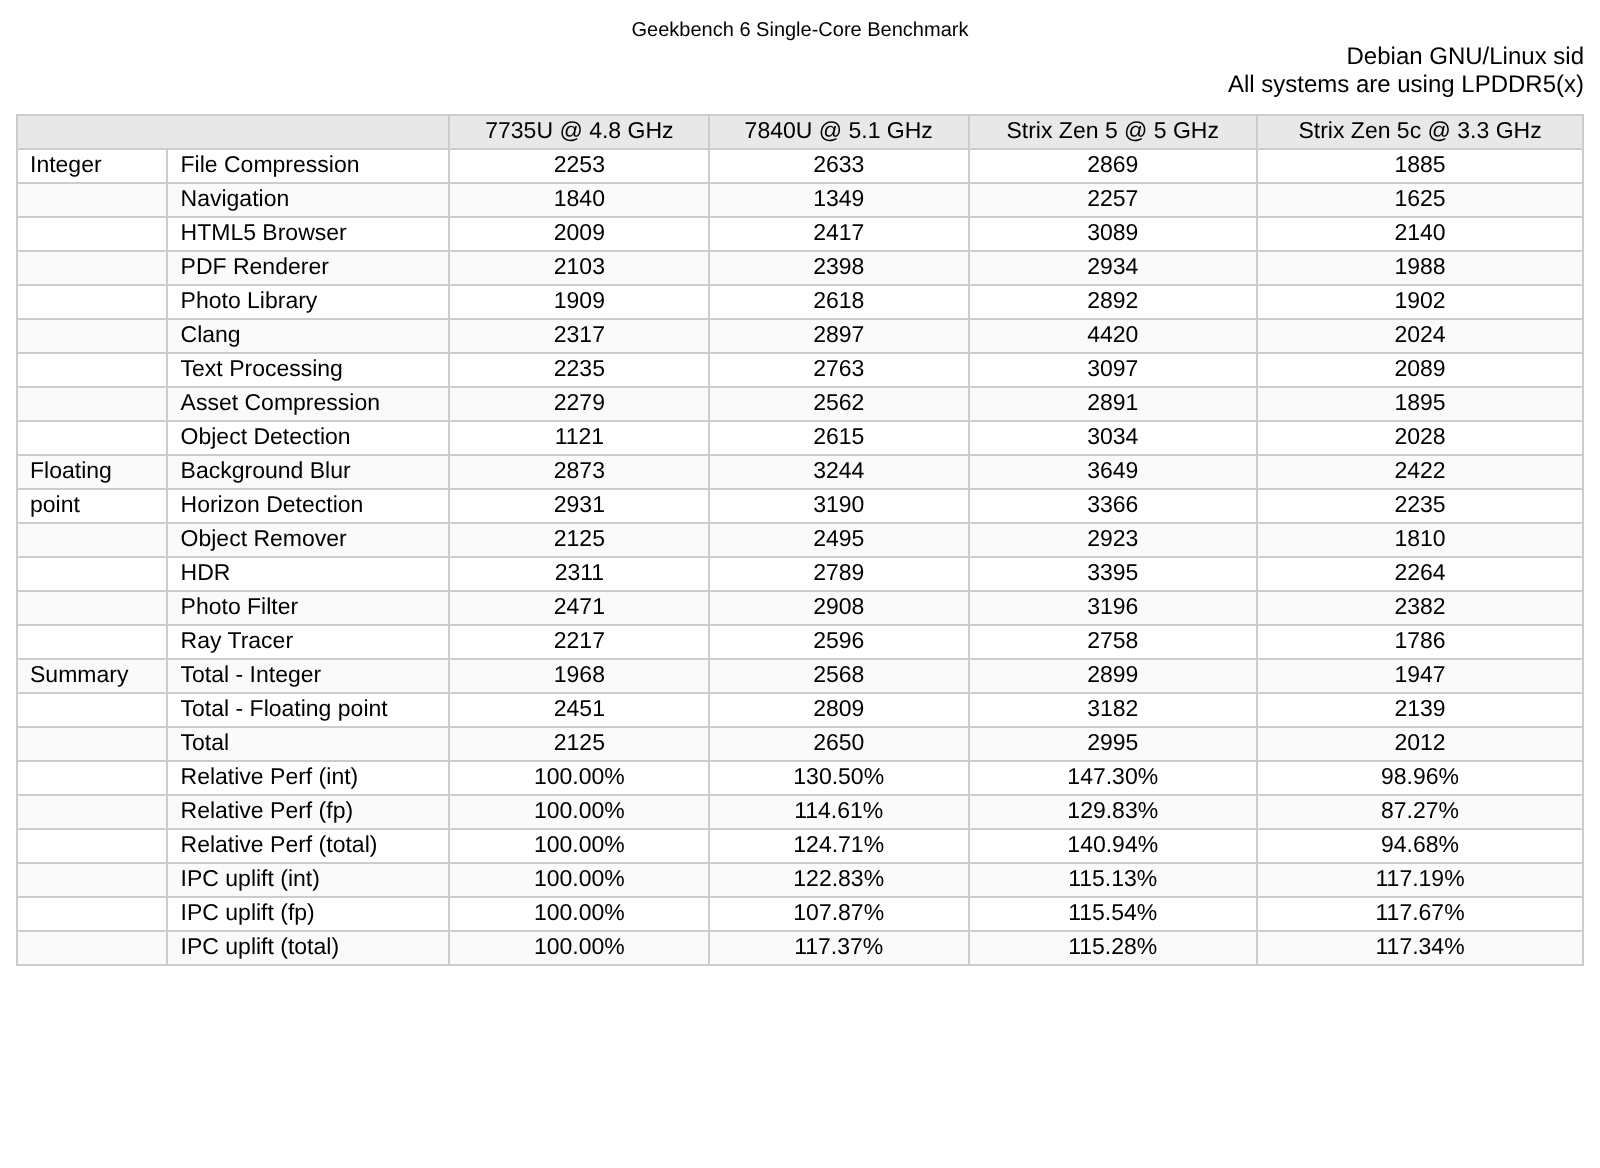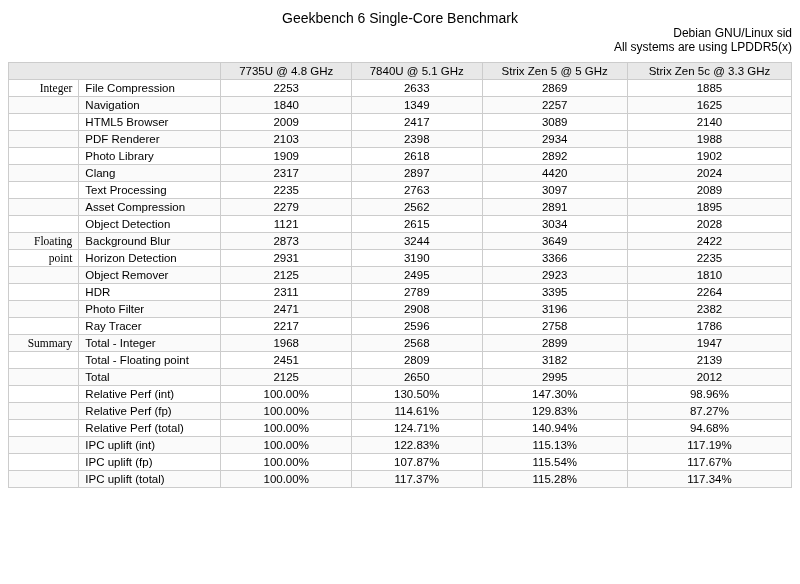--- a/index.html
+++ b/index.html
@@ -13,21 +13,21 @@
     }
     .page-container {
       width: 800px;
       padding: 10px 8px 8px 8px;
     }
     .header {
       text-align: center;
       margin-bottom: 8px;
     }
     .header-title {
-      font-size: 14px;
+      font-size: 10px;
       font-weight: normal;
     }
     .header-sub {
       font-size: 12px;
       font-weight: normal;
       text-align: right;
     }
     table {
       border-collapse: collapse;
       width: 100%;
@@ -45,22 +45,21 @@
     }
     td {
       text-align: left;
     }
     td.num {
       text-align: center;
     }
     .group-label {
       font-weight: normal;
       vertical-align: top;
-      text-align: right;
-      font-family: Liberation Serif, serif;
+      text-align: left;
     }
     tr:nth-child(even) td {
       background: #fafafa;
     }
     tr:nth-child(odd) td {
       background: #ffffff;
     }
     .col-header-row th {
       background: #e8e8e8;
     }

